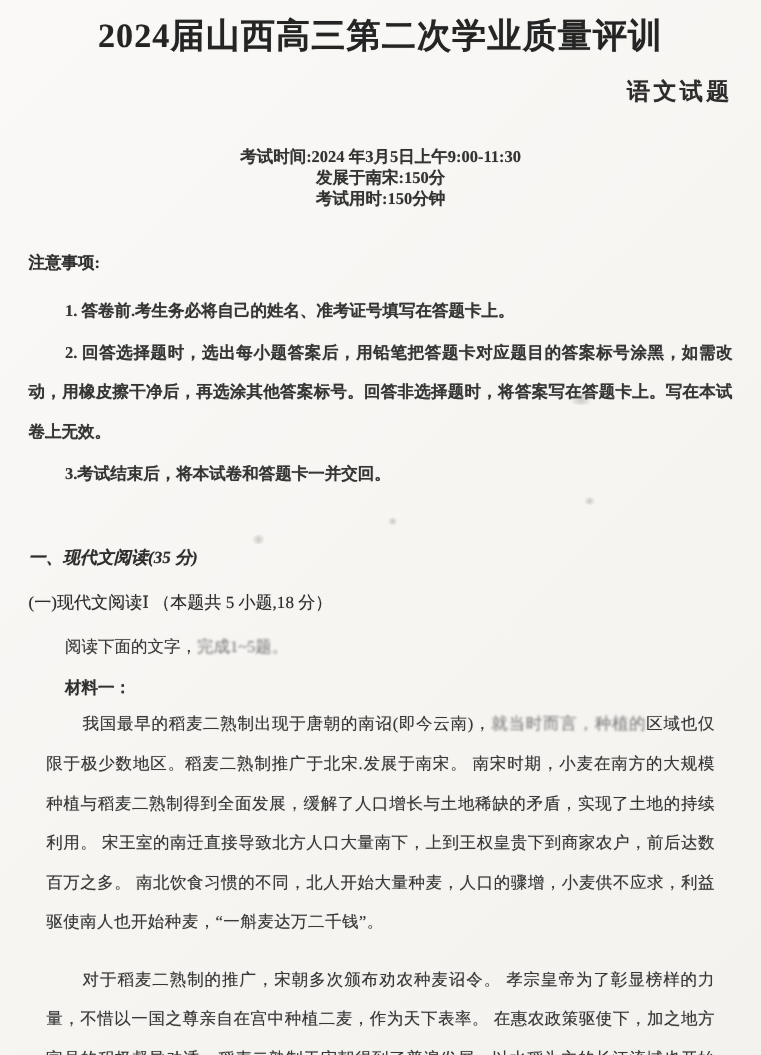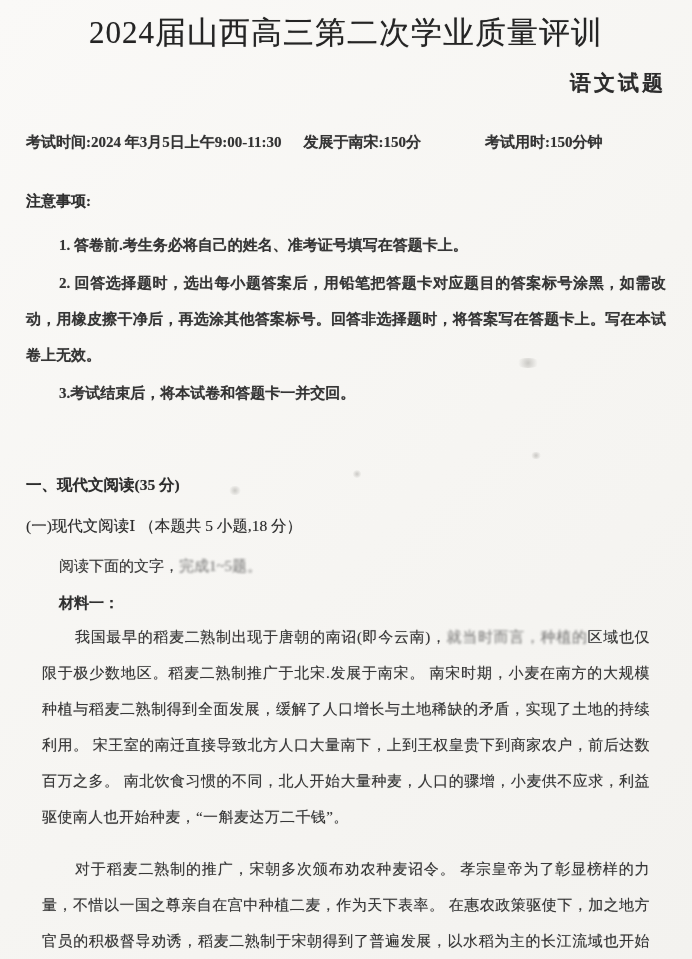--- a/index.html
+++ b/index.html
@@ -16,42 +16,43 @@
     overflow: hidden;
     font-family: "Liberation Serif", "DejaVu Serif", serif;
     color: #3a3a3a;
     box-sizing: border-box;
     padding: 10px 26px 0 26px;
     text-shadow: 0 0 0.7px rgba(70,70,70,0.55);
   }
   .title {
     text-align: center;
     font-size: 31px;
-    font-weight: normal;
+    font-weight: bold;
     color: #242424;
     letter-spacing: 1px;
     margin-top: 4px;
     line-height: 1.25;
   }
   .subtitle {
     text-align: right;
     font-size: 21px;
     font-weight: bold;
     color: #2c2c2c;
     letter-spacing: 3px;
     margin-top: 16px;
   }
   .exam-info {
     display: flex;
-    align-items: flex-end;
+    align-items: center;
     margin-top: 36px;
     font-size: 15px;
     font-weight: bold;
     color: #333;
     white-space: nowrap;
+    flex-direction: column;
   }
   .exam-info .gap-sm { width: 22px; }
   .exam-info .gap-lg { width: 64px; }
   .notice-heading {
     margin-top: 40px;
     font-size: 15px;
     font-weight: bold;
     color: #2e2e2e;
   }
   .notice-item {
@@ -59,24 +60,25 @@
     line-height: 36px;
     text-align: justify;
     text-indent: 2.2em;
     color: #353535;
     margin: 0;
     font-weight: bold;
   }
   .notice-item.first { margin-top: 16px; }
   .notice-item.spaced { margin-top: 2px; }
   .section-heading {
-    margin-top: 64px;
+    margin-top: 48px;
     font-size: 15.5px;
     font-weight: bold;
     color: #2d2d2d;
+    font-style: italic;
   }
   .subsection-heading {
     margin-top: 20px;
     font-size: 15.5px;
     font-weight: normal;
     color: #2d2d2d;
   }
   .instruction {
     margin-top: 20px;
     font-size: 15px;

